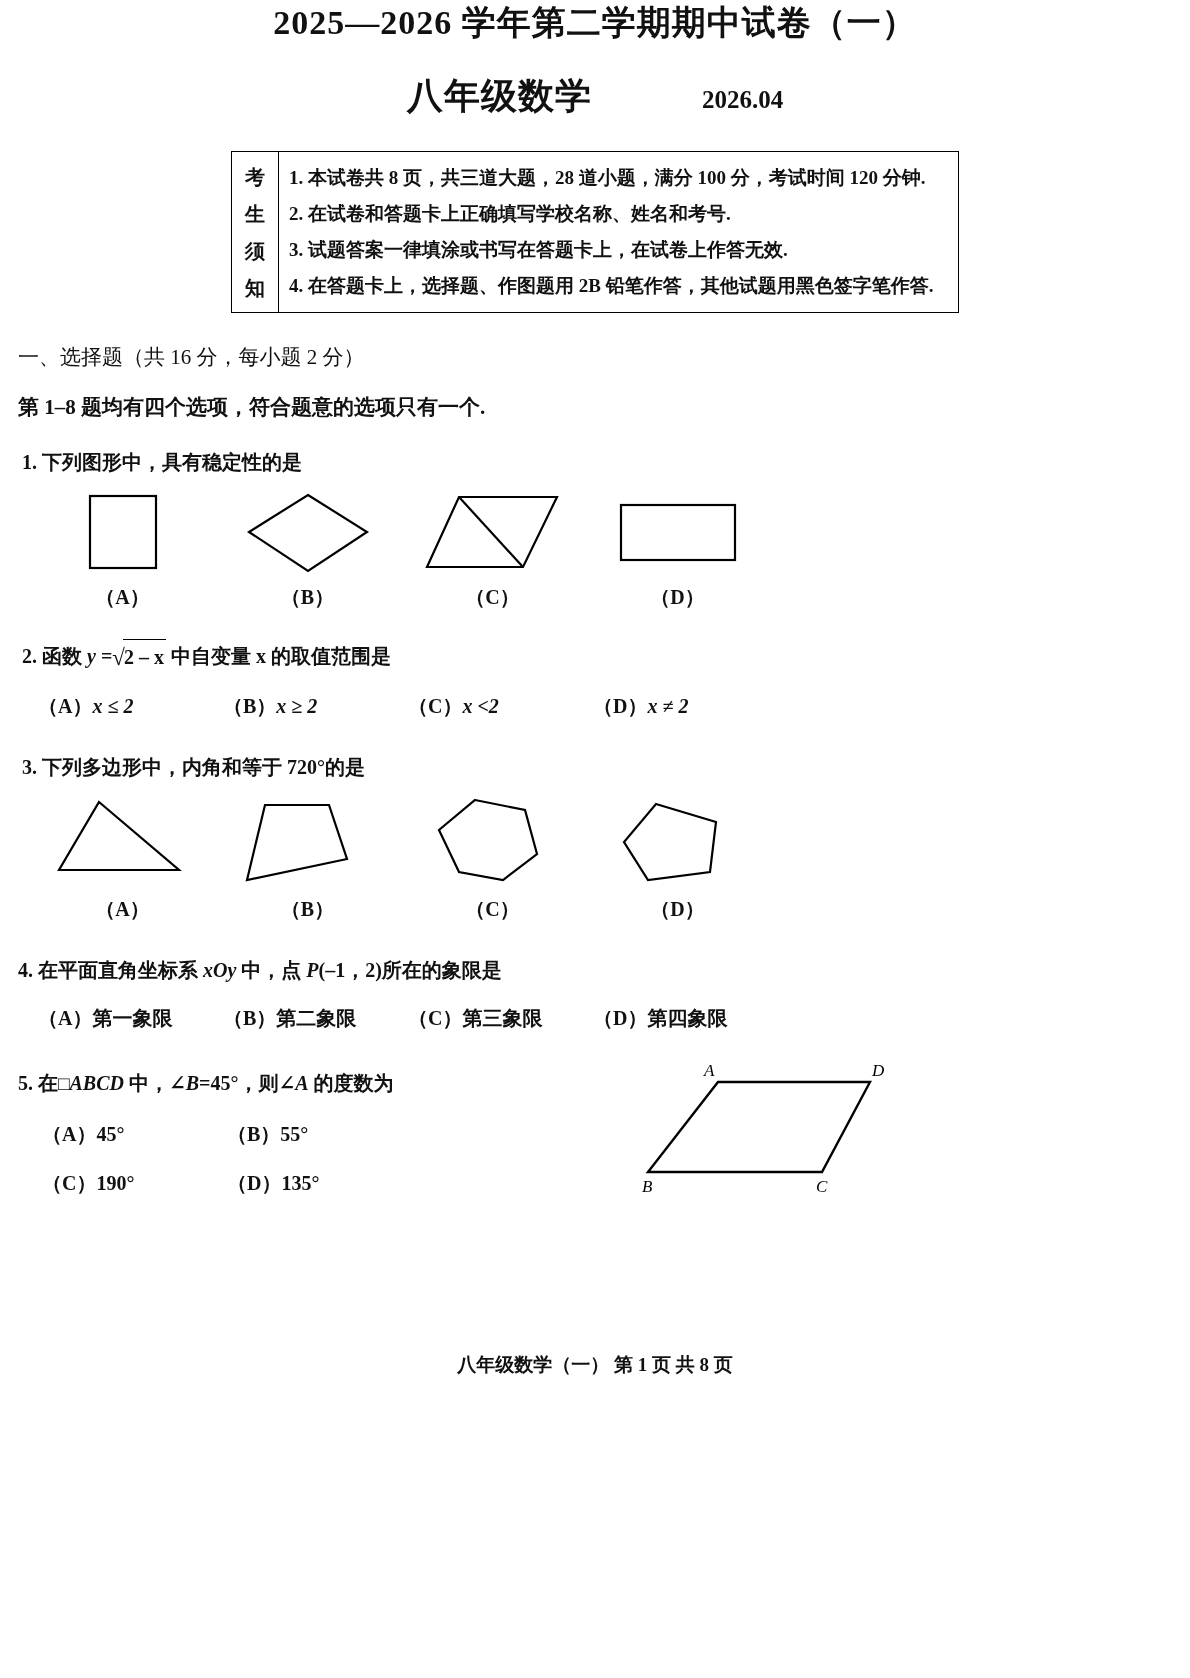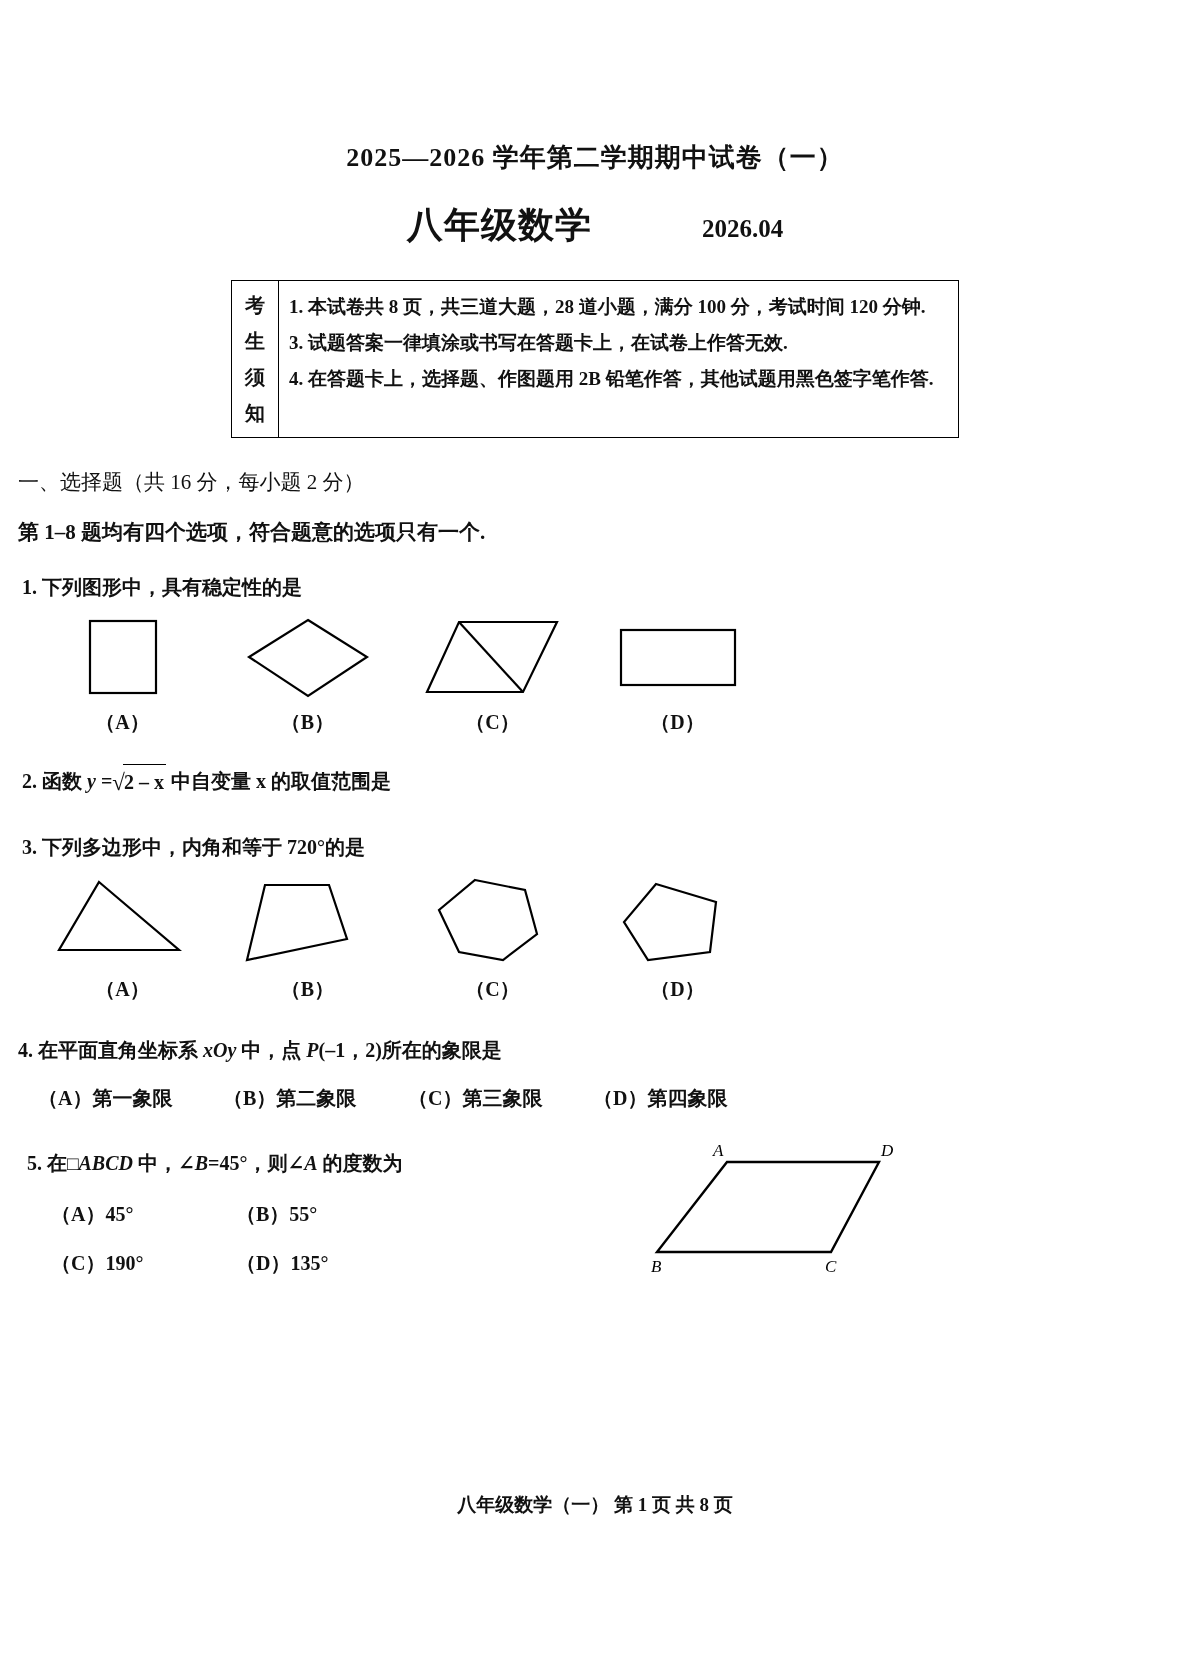--- a/index.html
+++ b/index.html
@@ -9,24 +9,23 @@
     font-family:"Liberation Serif","DejaVu Serif",serif;
     color:#111;
     position:relative;
     overflow:hidden;
   }
   .page { position:relative; width:1190px; height:1678px; padding:0; box-sizing:border-box; }
 
   
   .title-main {
     text-align:center;
-    font-size:26px;
+    font-size:34px;
     font-weight:bold;
     letter-spacing:1px;
-    margin-top:140px;
   }
   .title-sub-row {
     display:flex;
     justify-content:center;
     align-items:baseline;
     margin-top:26px;
   }
   .title-sub {
     font-size:36px;
     font-weight:bold;
@@ -119,21 +118,21 @@
   .footer {
     position:absolute;
     bottom:300px;
     width:100%;
     text-align:center;
     font-size:19px;
     font-weight:bold;
   }
 
   .q5wrap { display:flex; align-items:flex-start; }
-  .q5left { width:620px;padding-left:9px; }
+  .q5left { width:620px; }
   .q5fig { margin-left:20px; margin-top:-6px;}
   svg { display:block; }
   .sqcap { font-size:19px; }
 </style>
 </head>
 <body>
 
 <div class="page">
 
   <div class="title-main">2025—2026 学年第二学期期中试卷（一）</div>
@@ -144,20 +143,21 @@
 
   <div class="notice">
     <div class="notice-left">
       <span>考</span>
       <span>生</span>
       <span>须</span>
       <span>知</span>
     </div>
     <div class="notice-right">
       <div class="notice-item">1. 本试卷共 8 页，共三道大题，28 道小题，满分 100 分，考试时间 120 分钟.</div>
+      <div class="notice-item">2. 在试卷和答题卡上正确填写学校名称、姓名和考号.</div>
       <div class="notice-item">3. 试题答案一律填涂或书写在答题卡上，在试卷上作答无效.</div>
       <div class="notice-item">4. 在答题卡上，选择题、作图题用 2B 铅笔作答，其他试题用黑色签字笔作答.</div>
     </div>
   </div>
 
   <div class="sec-head">一、选择题（共 16 分，每小题 2 分）</div>
   <div class="sec-sub">第 1–8 题均有四个选项，符合题意的选项只有一个.</div>
 
   <div class="q" style="margin-top:24px;">1. 下列图形中，具有稳定性的是</div>
   <div class="figrow" style="margin-top:12px;">
@@ -186,20 +186,26 @@
       </svg>
       <div class="figlabel">（D）</div>
     </div>
   </div>
 
   <div class="q" style="margin-top:28px;">
     <span>2. 函数</span>
     <span class="it">y</span>
     <span>=</span><span class="frac-sqrt"><span class="sqrt-sym">√</span><span class="radicand">2 – x</span></span>
     <span>中自变量 x 的取值范围是</span>
+  </div>
+  <div class="opts" style="margin-top:18px;">
+    <div class="op"><span>（A）</span><span class="it">x ≤ 2</span></div>
+    <div class="op"><span>（B）</span><span class="it">x ≥ 2</span></div>
+    <div class="op"><span>（C）</span><span class="it">x &lt;2</span></div>
+    <div class="op"><span>（D）</span><span class="it">x ≠ 2</span></div>
   </div>
 
   <div class="q" style="margin-top:30px;">3. 下列多边形中，内角和等于 720°的是</div>
   <div class="figrow" style="margin-top:12px;">
     <div class="figcell">
       <svg width="140" height="92" viewBox="0 0 140 92">
         <polygon points="46,6 126,74 6,74" fill="none" stroke="#000" stroke-width="2.2"></polygon>
       </svg>
       <div class="figlabel">（A）</div>
     </div>

